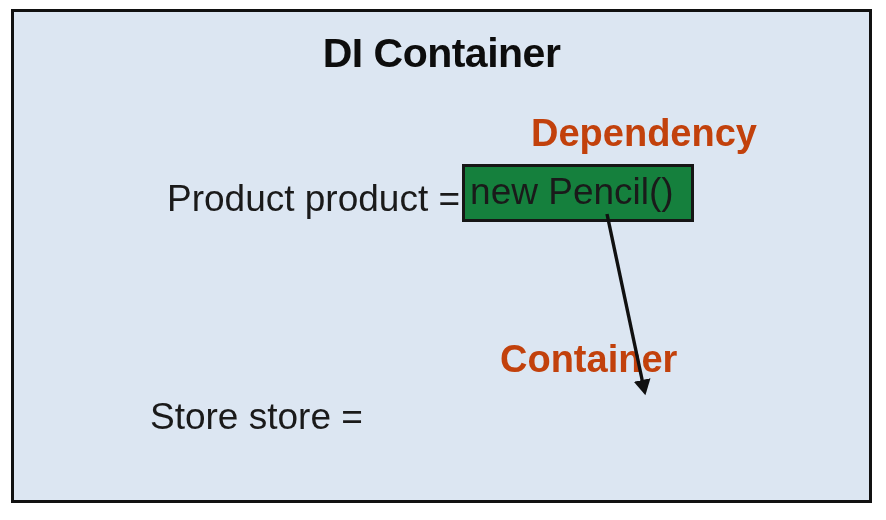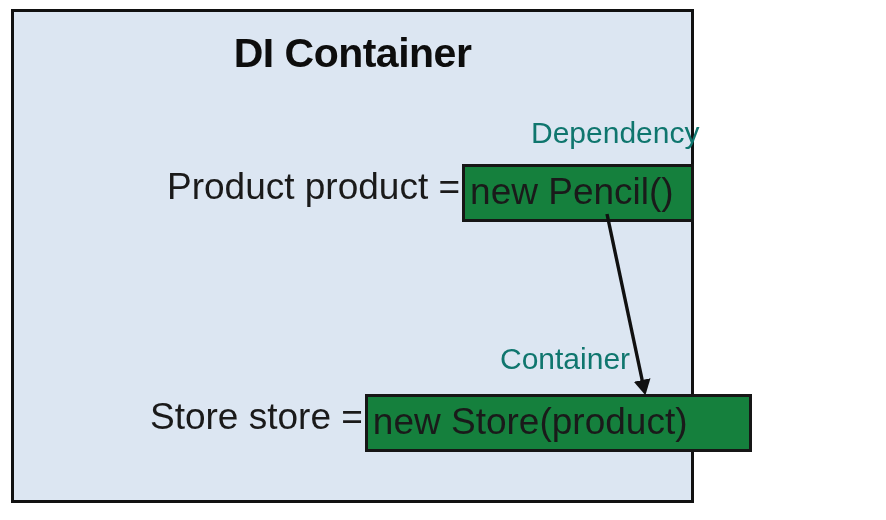--- a/index.html
+++ b/index.html
@@ -20,21 +20,21 @@
     width: 886px;
     height: 520px;
     background: #ffffff;
   }
 
   
   #di-container {
     position: absolute;
     left: 11px;
     top: 9px;
-    width: 683px;
+    width: 861px;
     height: 494px;
     box-sizing: border-box;
     background: #dce6f2;
     border: 3px solid #111111;
   }
 
   
   #panel-title {
     position: absolute;
     left: 0;
@@ -46,21 +46,21 @@
     font-weight: 700;
     color: #0d0d0d;
     letter-spacing: -0.5px;
     white-space: nowrap;
   }
 
   
   .statement {
     position: absolute;
     display: flex;
-    align-items: flex-start;
+    align-items: flex-end;
     white-space: nowrap;
   }
   .stmt-lhs {
     font-size: 37px;
     line-height: 46px;
     color: #1a1a1a;
     padding-right: 2px;
   }
   .code-box {
     box-sizing: border-box;
@@ -91,24 +91,25 @@
   #statement-store .code-box {
     width: 387px;
     height: 58px;
     display: flex;
     align-items: center;
   }
 
   
   .annotation {
     position: absolute;
-    font-size: 30px;
+    font-size: 38px;
     line-height: 34px;
-    color: #0f766e;
+    color: #c2410c;
     white-space: nowrap;
+    font-weight: bold;
   }
   #label-dependency {
     left: 517px;
     top: 104px;
   }
   #label-injection {
     left: 486px;
     top: 330px;
   }
 
@@ -135,21 +136,20 @@
 
     <div class="statement" id="statement-product">
       <span class="stmt-lhs">Product product =</span>
       <span class="code-box">new Pencil()</span>
     </div>
 
     <div class="annotation" id="label-injection">Container</div>
 
     <div class="statement" id="statement-store">
       <span class="stmt-lhs">Store store =</span>
-      <span class="code-box">new Store(product)</span>
     </div>
 
     <svg id="arrow-layer" viewBox="0 0 861 494">
       <defs>
         <marker id="arrowhead" markerWidth="5" markerHeight="5" refX="1.2" refY="2.5" orient="auto">
           <path d="M0,0 L0,5 L4.6,2.5 z" fill="#101010"></path>
         </marker>
       </defs>
       <line x1="593" y1="202" x2="629" y2="372" stroke="#101010" stroke-width="3.4" marker-end="url(#arrowhead)"></line>
     </svg>

